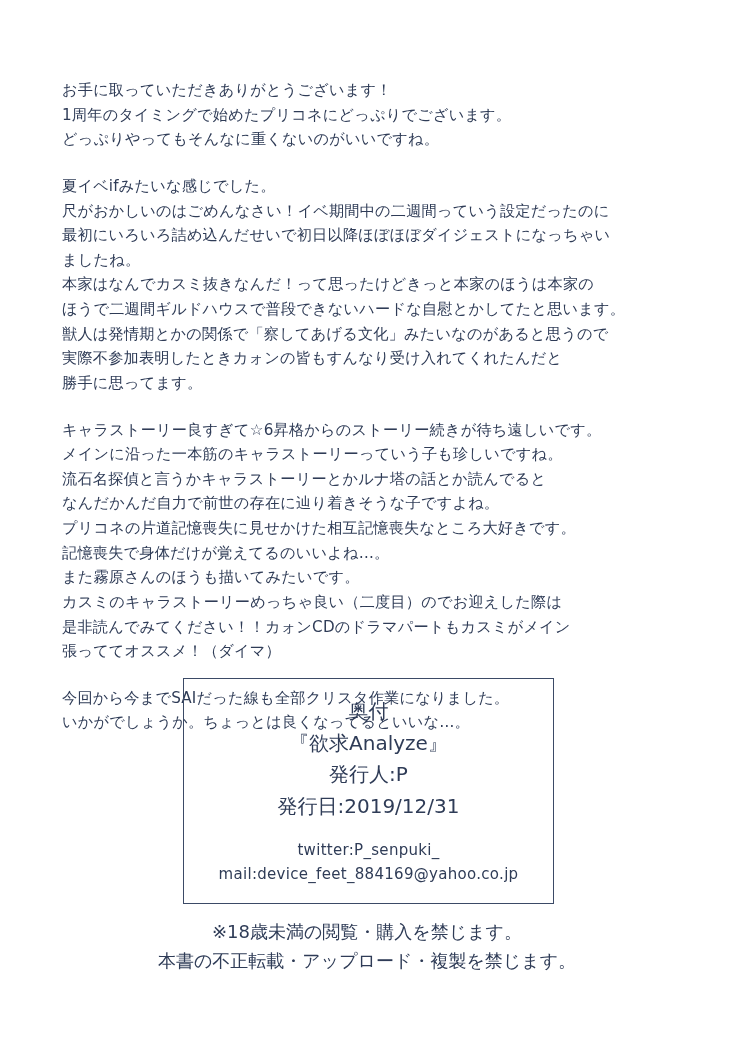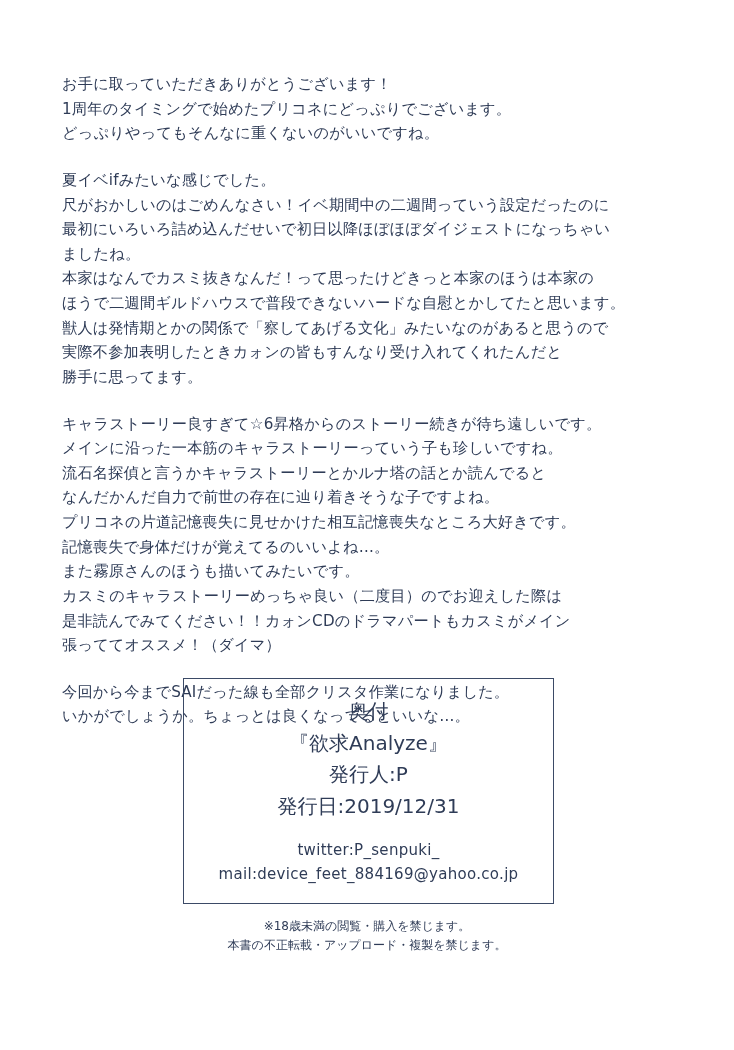--- a/index.html
+++ b/index.html
@@ -24,21 +24,21 @@
     position: absolute;
     left: 62px;
     top: 62px;
     width: 620px;
     color: #2f3c57;
     font-size: 15.2px;
     line-height: 1.62;
     letter-spacing: 0.2px;
   }
   .para {
-    margin: 10px 0 22px 0;
+    margin: 16px 0 22px 0;
     white-space: pre-wrap;
   }
   .para:last-child {
     margin-bottom: 0;
   }
 
   .colophon {
     position: absolute;
     left: 183px;
     top: 678px;
@@ -68,21 +68,21 @@
 
   .notices {
     position: absolute;
     left: 0;
     top: 917px;
     width: 734px;
     text-align: center;
     color: #2f3c57;
   }
   .notice-line {
-    font-size: 12px;
+    font-size: 18px;
     line-height: 1.62;
     white-space: pre-wrap;
   }
 </style>
 </head>
 <body>
 
 <div class="page">
 
   <div class="afterword">

